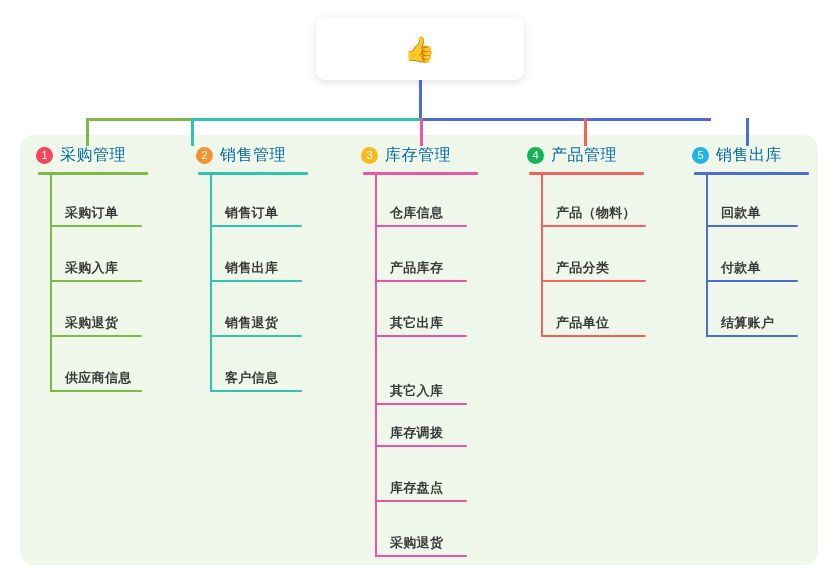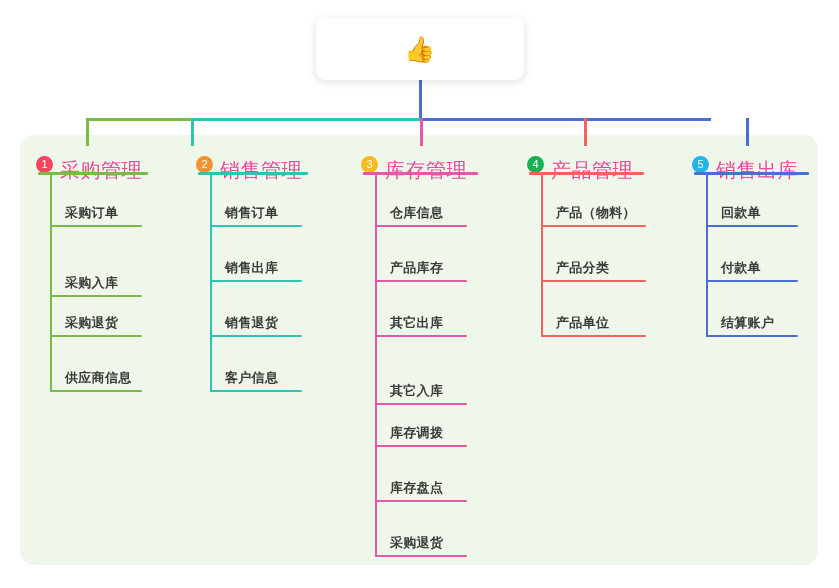--- a/index.html
+++ b/index.html
@@ -60,24 +60,23 @@
   .badge{
     width:17px;height:17px;border-radius:50%;
     color:#ffffff;
     font-size:11px;
     line-height:17px;
     text-align:center;
     display:inline-block;
     font-family:"Liberation Sans","DejaVu Sans",sans-serif;
   }
   .col-title{
-    font-size:20px;
-    color:#ec4899;
+    font-size:16px;
+    color:#0369a1;
     letter-spacing:0.5px;
-    margin-top:12px;
   }
   .head-rule{
     position:absolute;
     left:2px;
     height:3px;
     border-radius:1px;
   }
   .spine{
     position:absolute;
     width:2px;
@@ -133,21 +132,21 @@
         <div class="col-head">
           <span class="badge" style="background: rgb(244, 69, 95);">1</span>
           <span class="col-title">采购管理</span>
         </div>
         <div class="head-rule" style="top: 27px; width: 110px; background: rgb(124, 187, 67);"></div>
         <div class="spine" style="top: 28px; height: 219px; background: rgb(124, 187, 67);"></div>
         <div class="leaf" style="top: 58px; width: 92px; height: 24px;">
           <div class="leaf-rule" style="width: 92px; background: rgb(124, 187, 67);"></div>
           <div class="leaf-label">采购订单</div>
         </div>
-        <div class="leaf" style="top: 128px; width: 92px; height: 24px;">
+        <div class="leaf" style="top: 113px; width: 92px; height: 24px;">
           <div class="leaf-rule" style="width: 92px; background: rgb(124, 187, 67);"></div>
           <div class="leaf-label">采购入库</div>
         </div>
         <div class="leaf" style="top: 168px; width: 92px; height: 24px;">
           <div class="leaf-rule" style="width: 92px; background: rgb(124, 187, 67);"></div>
           <div class="leaf-label">采购退货</div>
         </div>
         <div class="leaf" style="top: 223px; width: 92px; height: 24px;">
           <div class="leaf-rule" style="width: 92px; background: rgb(124, 187, 67);"></div>
           <div class="leaf-label">供应商信息</div>

